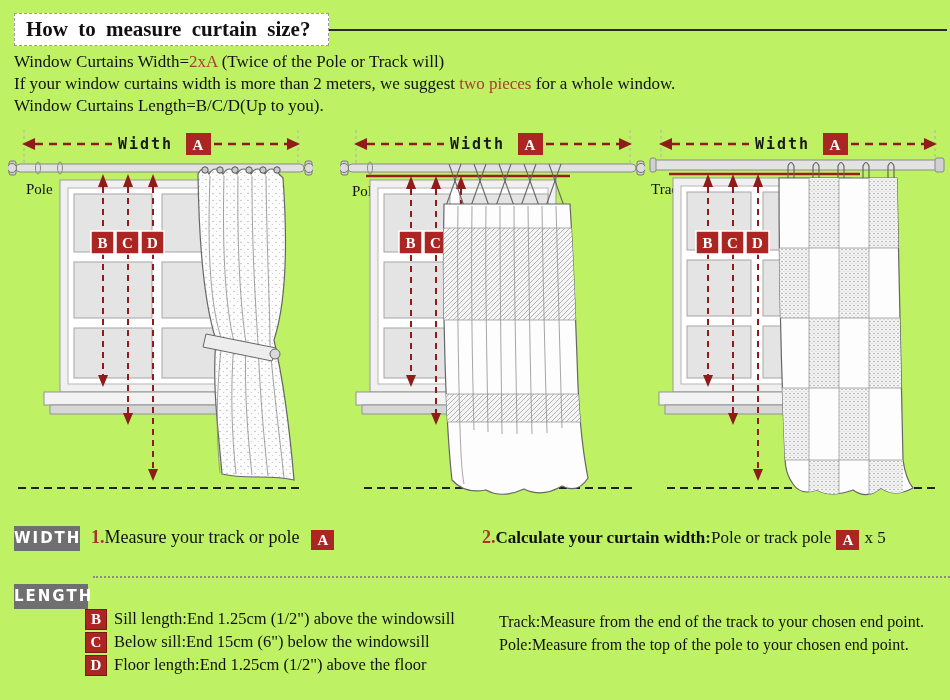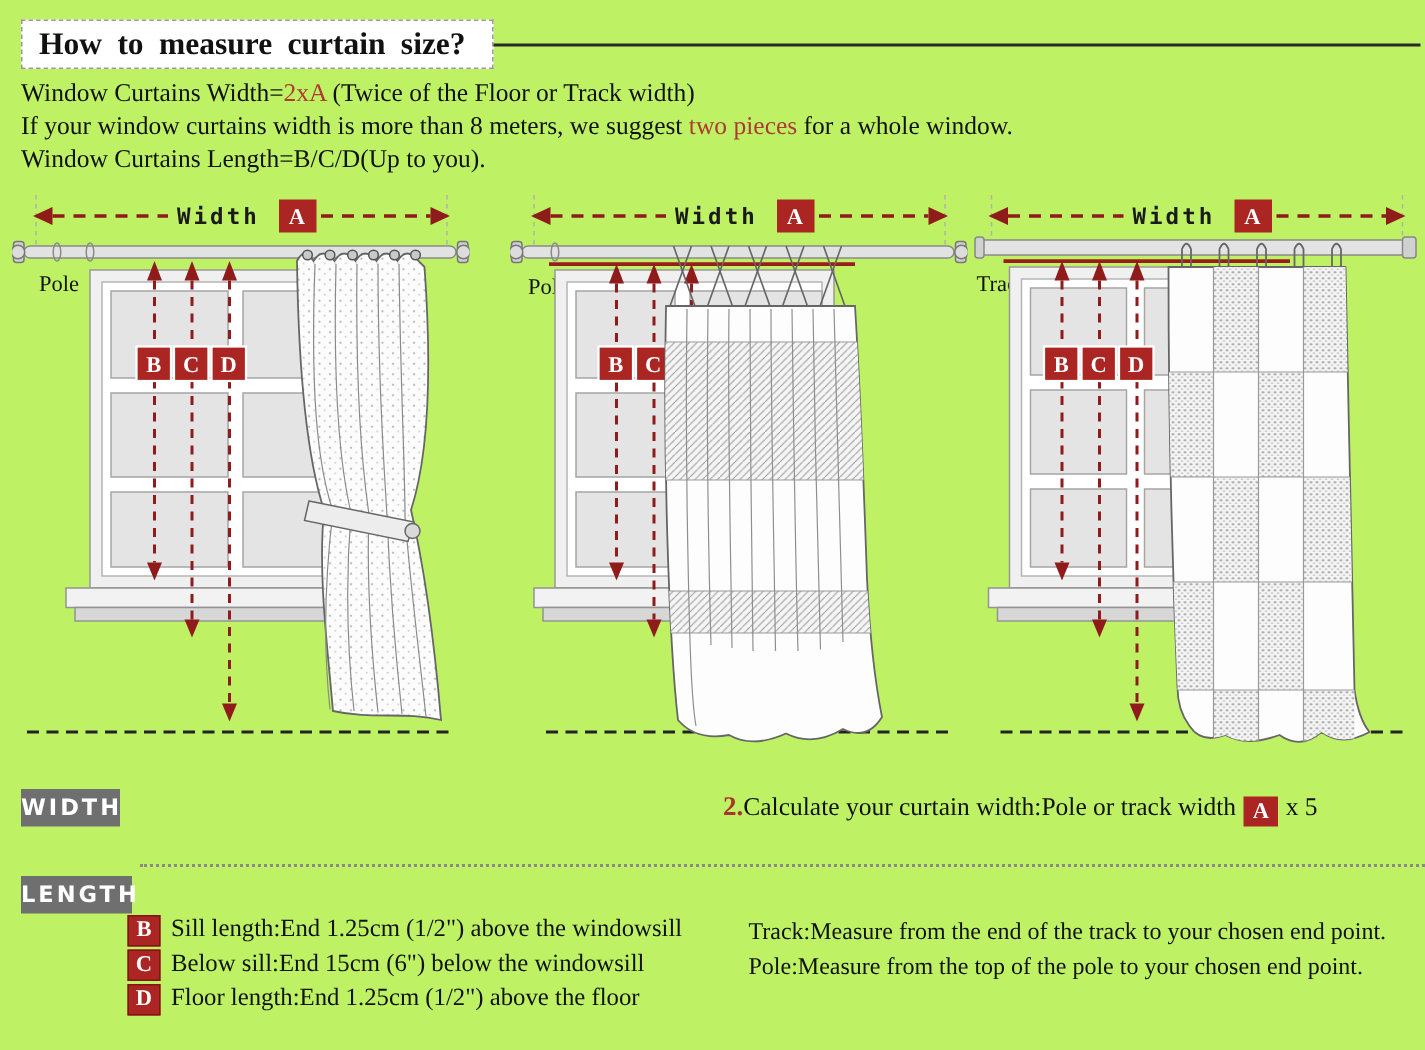--- a/index.html
+++ b/index.html
@@ -23,34 +23,34 @@
   .stepnum{color:#a8352c;font-weight:bold;}
   .stepline{font-size:18px;white-space:pre;}
   .subline{font-size:17px;}
   .notetext{font-size:16px;}
   .abox{display:inline-block;background:#ab2522;color:#fff;width:23px;height:20px;text-align:center;
         font-weight:bold;font-size:15px;line-height:20px;vertical-align:-2px;}
   .lbox{display:inline-block;background:#ab2522;color:#fff;width:20px;height:19px;text-align:center;
         font-weight:bold;font-size:15px;line-height:19px;margin-right:7px;border:1px solid #7e1714;}
   .litem{font-size:16.5px;height:22px;white-space:pre;}
   #dotted-sep{left:93px;top:576px;width:857px;border-top:2px dotted #8a8a8a;height:0;}
-  .semi{font-weight:normal;}
+  .semi{font-weight:bold;}
 </style>
 </head>
 <body>
 
 <div id="stage">
 
   <div class="abs" id="title-box">
     <span>How to measure curtain size?</span>
   </div>
   <div class="abs" id="title-rule"></div>
 
-  <div class="abs intro" style="top:52px;"><span>Window Curtains Width=</span><span class="red-strong">2xA</span><span> (Twice of the Floor or Track width)</span></div>
-  <div class="abs intro" style="top:74px;"><span>If your window curtains width is more than 8 meters, we suggest </span><span class="red-strong">two pieces</span><span> for a whole window.</span></div>
+  <div class="abs intro" style="top:52px;"><span>Window Curtains Width=</span><span class="red-strong">2xA</span><span> (Twice of the Pole or Track will)</span></div>
+  <div class="abs intro" style="top:74px;"><span>If your window curtains width is more than 2 meters, we suggest </span><span class="red-strong">two pieces</span><span> for a whole window.</span></div>
   <div class="abs intro" style="top:96px;"><span>Window Curtains Length=B/C/D(Up to you).</span></div>
 
   <svg class="abs" style="left:8px;top:128px;" width="305" height="380" viewBox="0 0 305 380">
     <defs>
       <pattern id="sp1" width="7" height="7" patternUnits="userSpaceOnUse">
         <rect width="7" height="7" fill="#fcfcfc"></rect>
         <circle cx="2" cy="2.5" r="0.7" fill="#b0b0b0"></circle>
         <circle cx="5.5" cy="5.5" r="0.6" fill="#c4c4c4"></circle>
       </pattern>
     </defs>
@@ -341,22 +341,23 @@
           <line x1="134" y1="120" x2="258" y2="120"></line>
             <line x1="134" y1="190" x2="258" y2="190"></line>
           <line x1="134" y1="260" x2="258" y2="260"></line>
             <line x1="134" y1="332" x2="258" y2="332"></line>
         </g>
       </g>
     </g>
   </svg>
 
   <div class="abs badge" style="left:14px;top:526px;width:66px;">WIDTH</div>
-
-  <div class="abs stepline" style="left:482px;top:527px;font-size:17px;"><span class="stepnum" style="font-size:18px;">2.</span><span class="semi">Calculate your curtain width:</span><span>Pole or track width</span><span style="display:inline-block;width:5px;"></span><span class="abox">A</span><span style="display:inline-block;width:5px;"></span><span>x 5</span></div>
+  <div class="abs stepline" style="left:91px;top:527px;"><span class="stepnum">1.</span><span>Measure your track or pole</span><span style="display:inline-block;width:12px;"></span><span class="abox">A</span></div>
+
+  <div class="abs stepline" style="left:482px;top:527px;font-size:17px;"><span class="stepnum" style="font-size:18px;">2.</span><span class="semi">Calculate your curtain width:</span><span>Pole or track pole</span><span style="display:inline-block;width:5px;"></span><span class="abox">A</span><span style="display:inline-block;width:5px;"></span><span>x 5</span></div>
 
   <div class="abs" id="dotted-sep"></div>
 
   <div class="abs badge" style="left:14px;top:584px;width:74px;">LENGTH</div>
 
   <div class="abs litem" style="left:85px;top:609px;"><span class="lbox">B</span><span>Sill length:End 1.25cm (1/2") above the windowsill</span></div>
   <div class="abs litem" style="left:85px;top:632px;"><span class="lbox">C</span><span>Below sill:End 15cm (6") below the windowsill</span></div>
   <div class="abs litem" style="left:85px;top:655px;"><span class="lbox">D</span><span>Floor length:End 1.25cm (1/2") above the floor</span></div>
 
   <div class="abs notetext" style="left:499px;top:613px;">Track:Measure from the end of the track to your chosen end point.</div>

